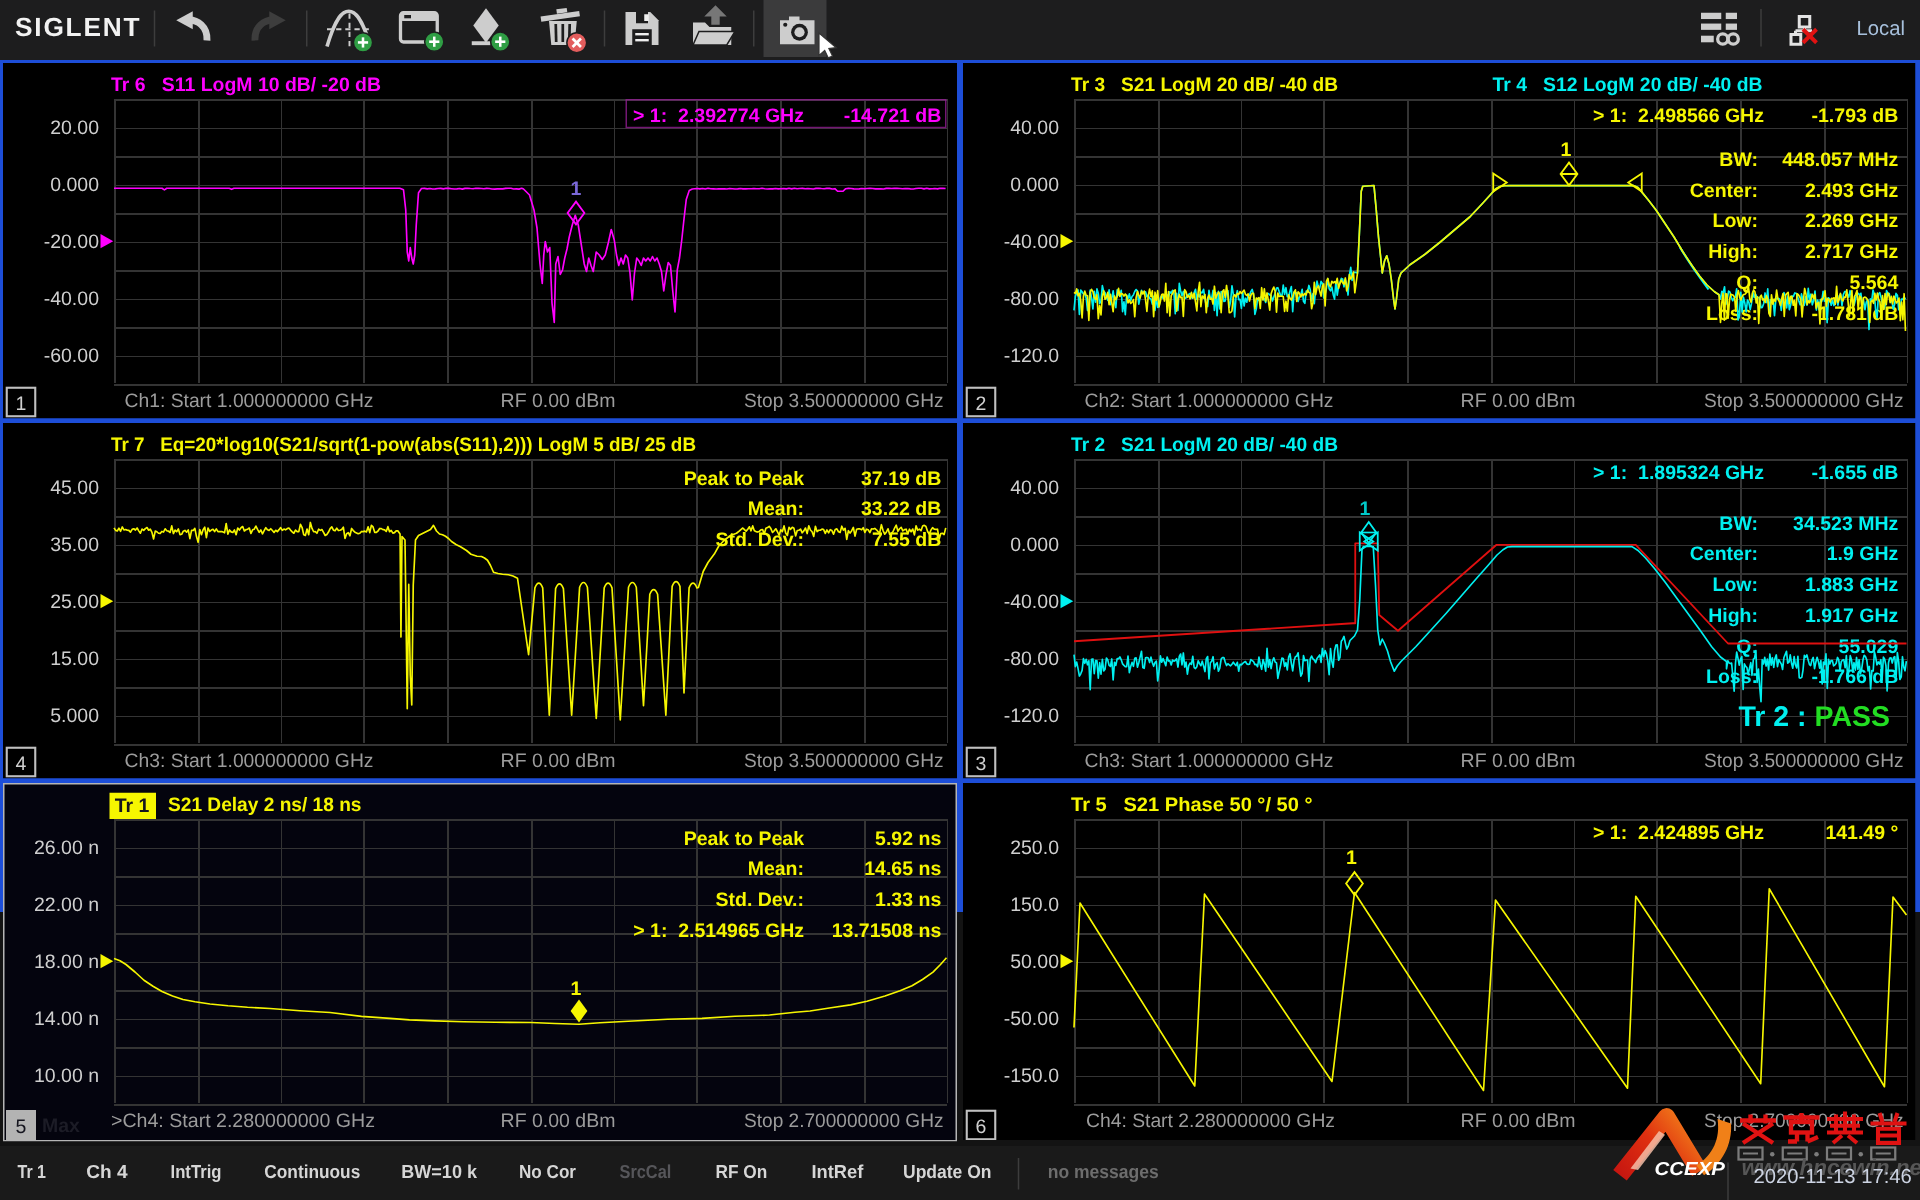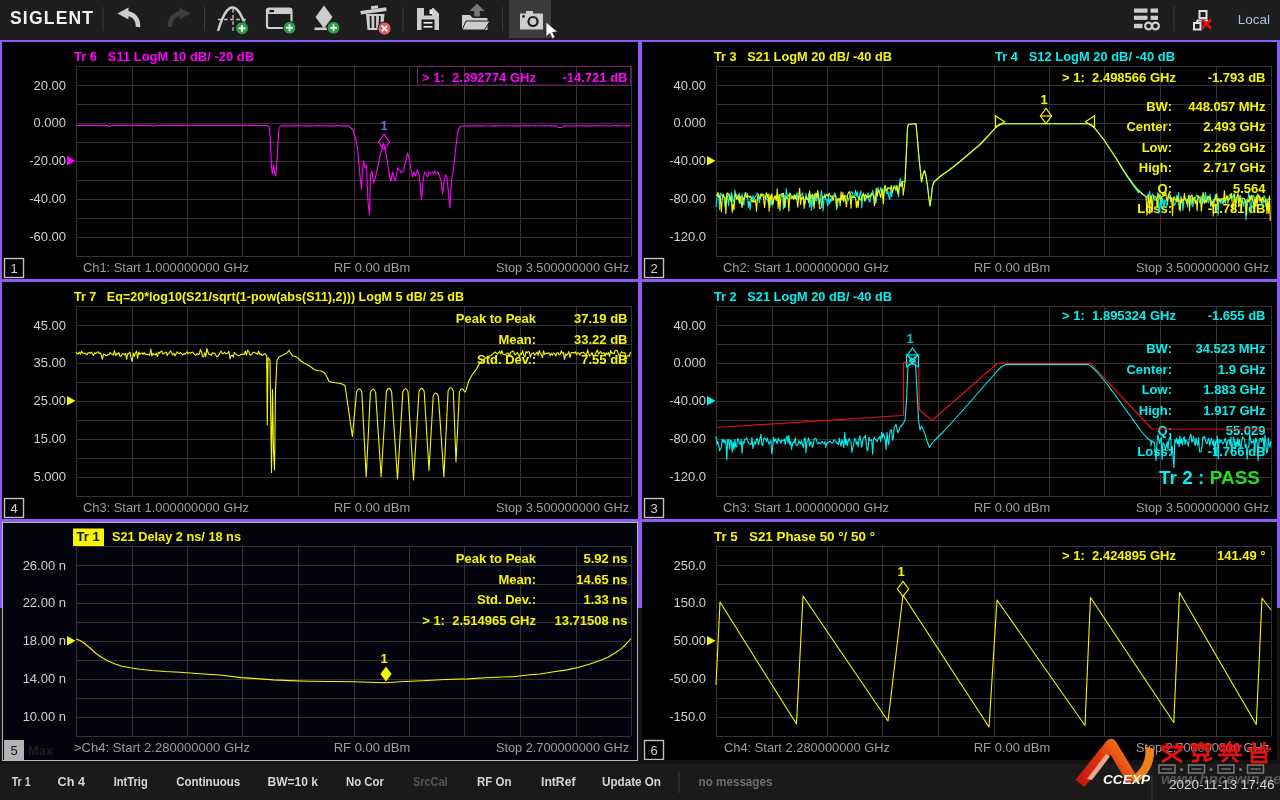--- a/index.html
+++ b/index.html
@@ -1,15 +1,15 @@
 <!DOCTYPE html>
 <html><head><meta charset="utf-8"><style>
 html,body{margin:0;padding:0;background:#131313;width:1280px;height:800px;overflow:hidden}
 *{font-family:"Liberation Sans",sans-serif}
-#root{position:relative;width:1280px;height:608px;background:#8b5cf6}
+#root{position:relative;width:1280px;height:608px;background:#1d4ed8}
 </style></head><body>
 <div id="root">
 <svg style="position:absolute;left:0;top:0" width="1280" height="40">
       <rect width="1280" height="40" fill="#1d1d1e"></rect>
       <rect x="509" y="0" width="42" height="38" fill="#3b3b3c"></rect>
       <text x="10" y="24" font-size="17.5" font-weight="bold" letter-spacing="1.2" fill="#f2f2f2">SIGLENT</text>
       <line x1="103" y1="7" x2="103" y2="31" stroke="#3d3d3d" stroke-width="1"></line>
       <line x1="204.5" y1="7" x2="204.5" y2="31" stroke="#3d3d3d" stroke-width="1"></line>
       <line x1="403" y1="7" x2="403" y2="31" stroke="#3d3d3d" stroke-width="1"></line>
       <line x1="502.5" y1="7" x2="502.5" y2="31" stroke="#3d3d3d" stroke-width="1"></line>

